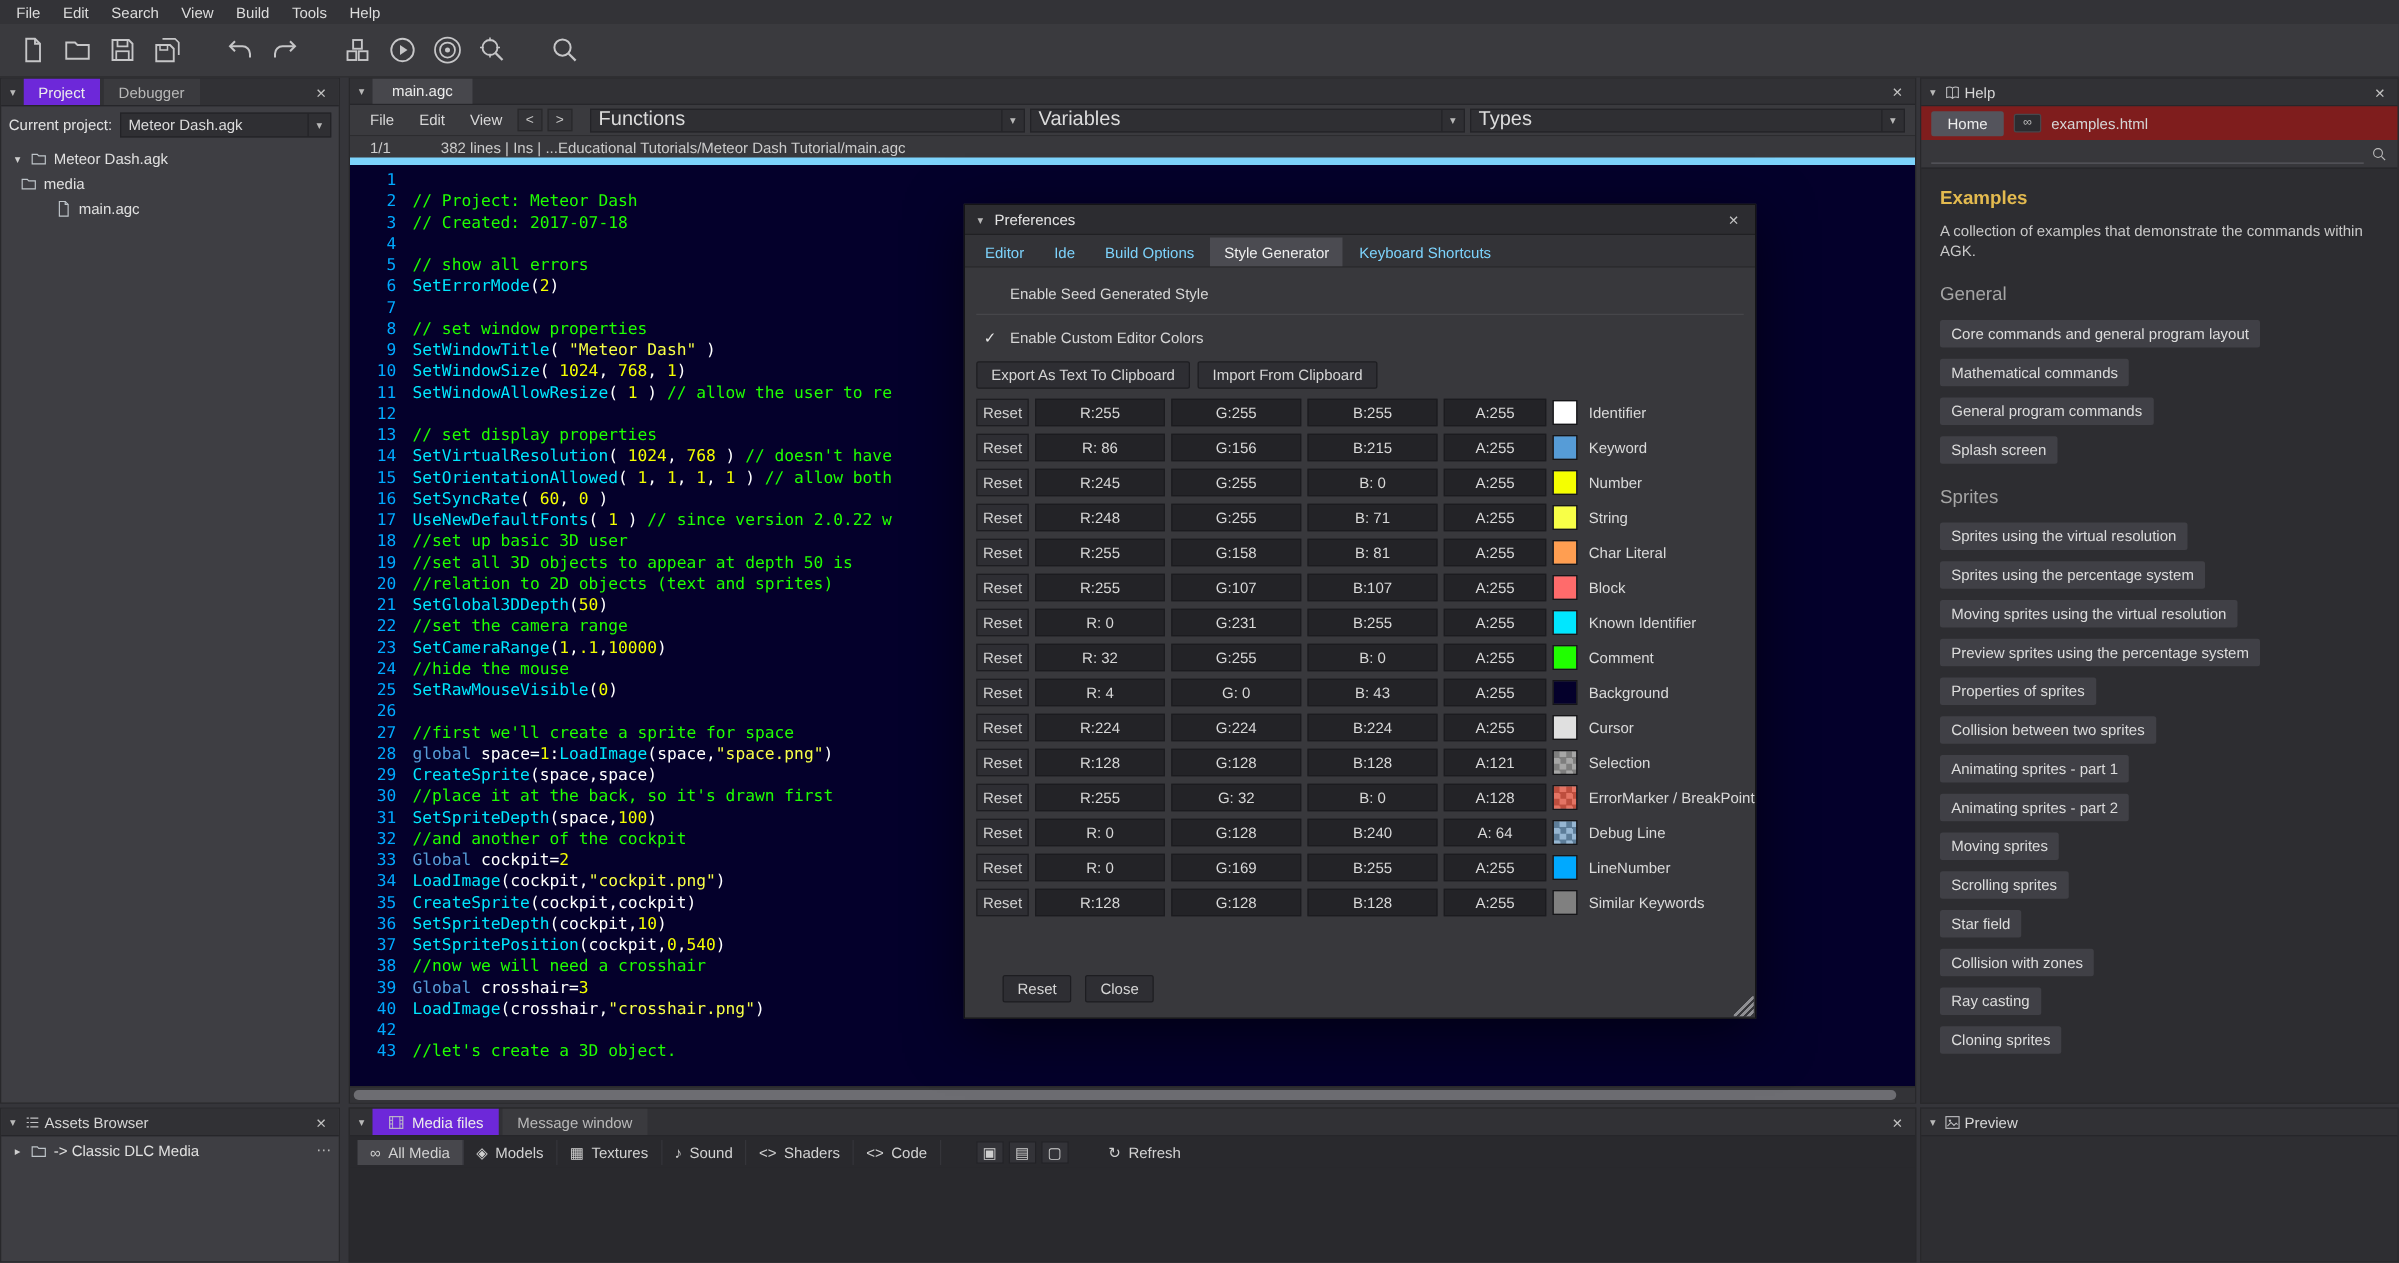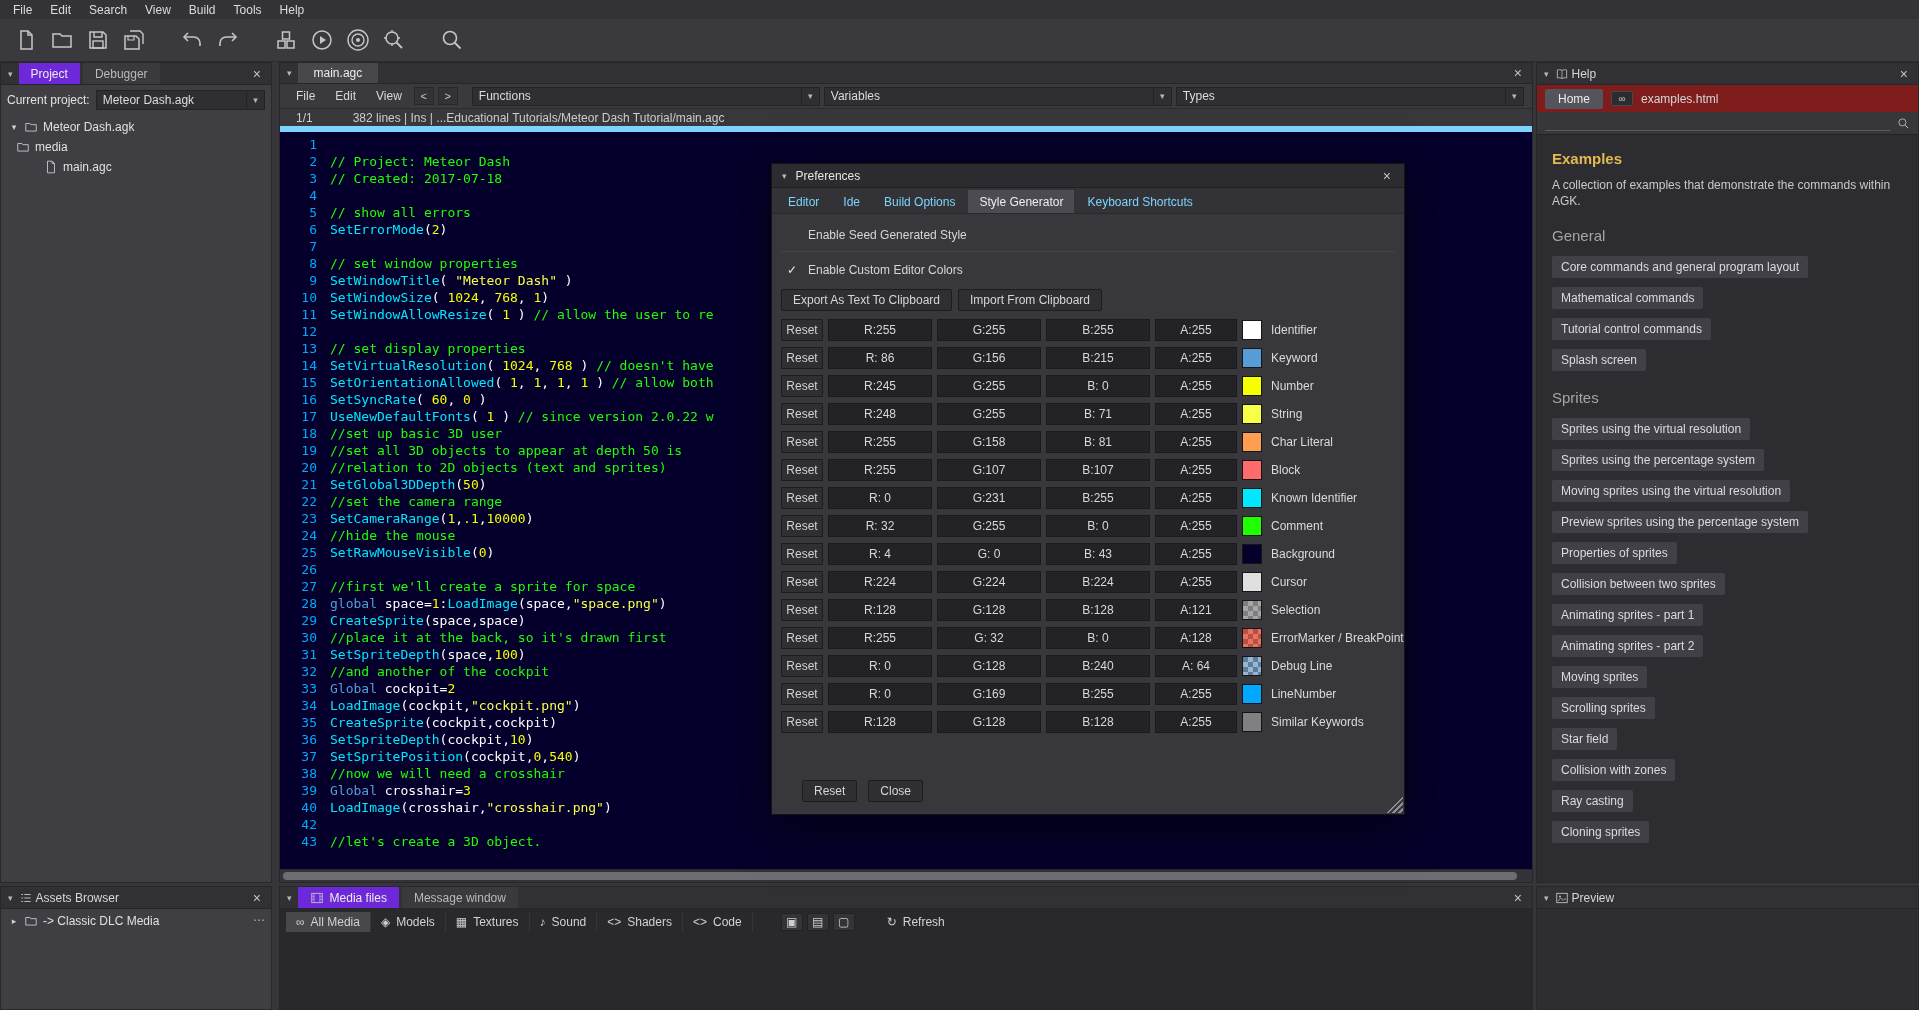--- a/index.html
+++ b/index.html
@@ -38,21 +38,21 @@
 
 
 #editor-panel{left:279px;top:62px;width:1254px;height:821px;background:#3a3a3e}
 .etabbar{height:21px;background:#313135;display:flex;align-items:center;gap:3px;padding:0 4px;border-bottom:1px solid #26262a}
 .etab{height:100%;display:flex;align-items:center;padding:0 16px;background:#47474c;color:#ececec}
 .emenu{height:25px;background:#3a3a3e;display:flex;align-items:center;padding:0 6px;border-bottom:1px solid #2c2c2f}
 .emi{padding:3px 10px;color:#d8d8d8}
 .navb{width:20px;height:18px;display:flex;align-items:center;justify-content:center;background:#333337;border:1px solid #28282b;color:#c8c8c8;margin:0 2px;font-size:11px}
 #editor-combos{display:flex;gap:4px;margin-left:12px}
 .ecombo{width:348px;height:19px}
-.clab2{font-size:12px}
+.clab2{font-size:16px}
 .estatus{height:23px;background:#38383c;display:flex;align-items:center;padding:0 16px;gap:40px;color:#cccccc;border-bottom:6px solid #7dd3fc}
 .ecode{position:absolute;top:69px;bottom:13px;left:0;right:0;background:#04002b;overflow:hidden;font:13px/17px "DejaVu Sans Mono",monospace;padding-top:4px}
 .cline{display:flex;height:17px;white-space:pre}
 .lnum{width:50px;text-align:right;padding-right:13px;color:#00a9ff;flex:none}
 .tk-c{color:#20ff00}.tk-k{color:#00e7ff}.tk-w{color:#569cd7}.tk-n{color:#f5ff00}.tk-s{color:#f8ff47}.tk-p{color:#ffffff}
 .escroll{position:absolute;bottom:0;left:0;right:0;height:13px;background:#333337;display:flex;align-items:center;padding:0 3px;border-top:1px solid #28282b}
 .escroll .thumb{height:8px;background:#6d6d72;border-radius:4px;width:99%}
 
 
 #help-panel{left:1536px;top:62px;width:383px;height:821px;background:#2d2d31}
@@ -407,21 +407,21 @@
       <svg class="hsic">
           <use href="#i-search"></use>
         </svg>
     </div>
     <div class="help-content">
       <div class="hheading">Examples</div>
       <div class="hdesc">A collection of examples that demonstrate the commands within AGK.</div>
     <div class="hsect">General</div>
         <div class="hlink">Core commands and general program layout</div>
         <div class="hlink">Mathematical commands</div>
-        <div class="hlink">Tutorial control commands</div>
+        <div class="hlink">General program commands</div>
         <div class="hlink">Splash screen</div>
         <div class="hsect">Sprites</div>
         <div class="hlink">Sprites using the virtual resolution</div>
         <div class="hlink">Sprites using the percentage system</div>
         <div class="hlink">Moving sprites using the virtual resolution</div>
         <div class="hlink">Preview sprites using the percentage system</div>
         <div class="hlink">Properties of sprites</div>
         <div class="hlink">Collision between two sprites</div>
         <div class="hlink">Animating sprites - part 1</div>
         <div class="hlink">Animating sprites - part 2</div>

